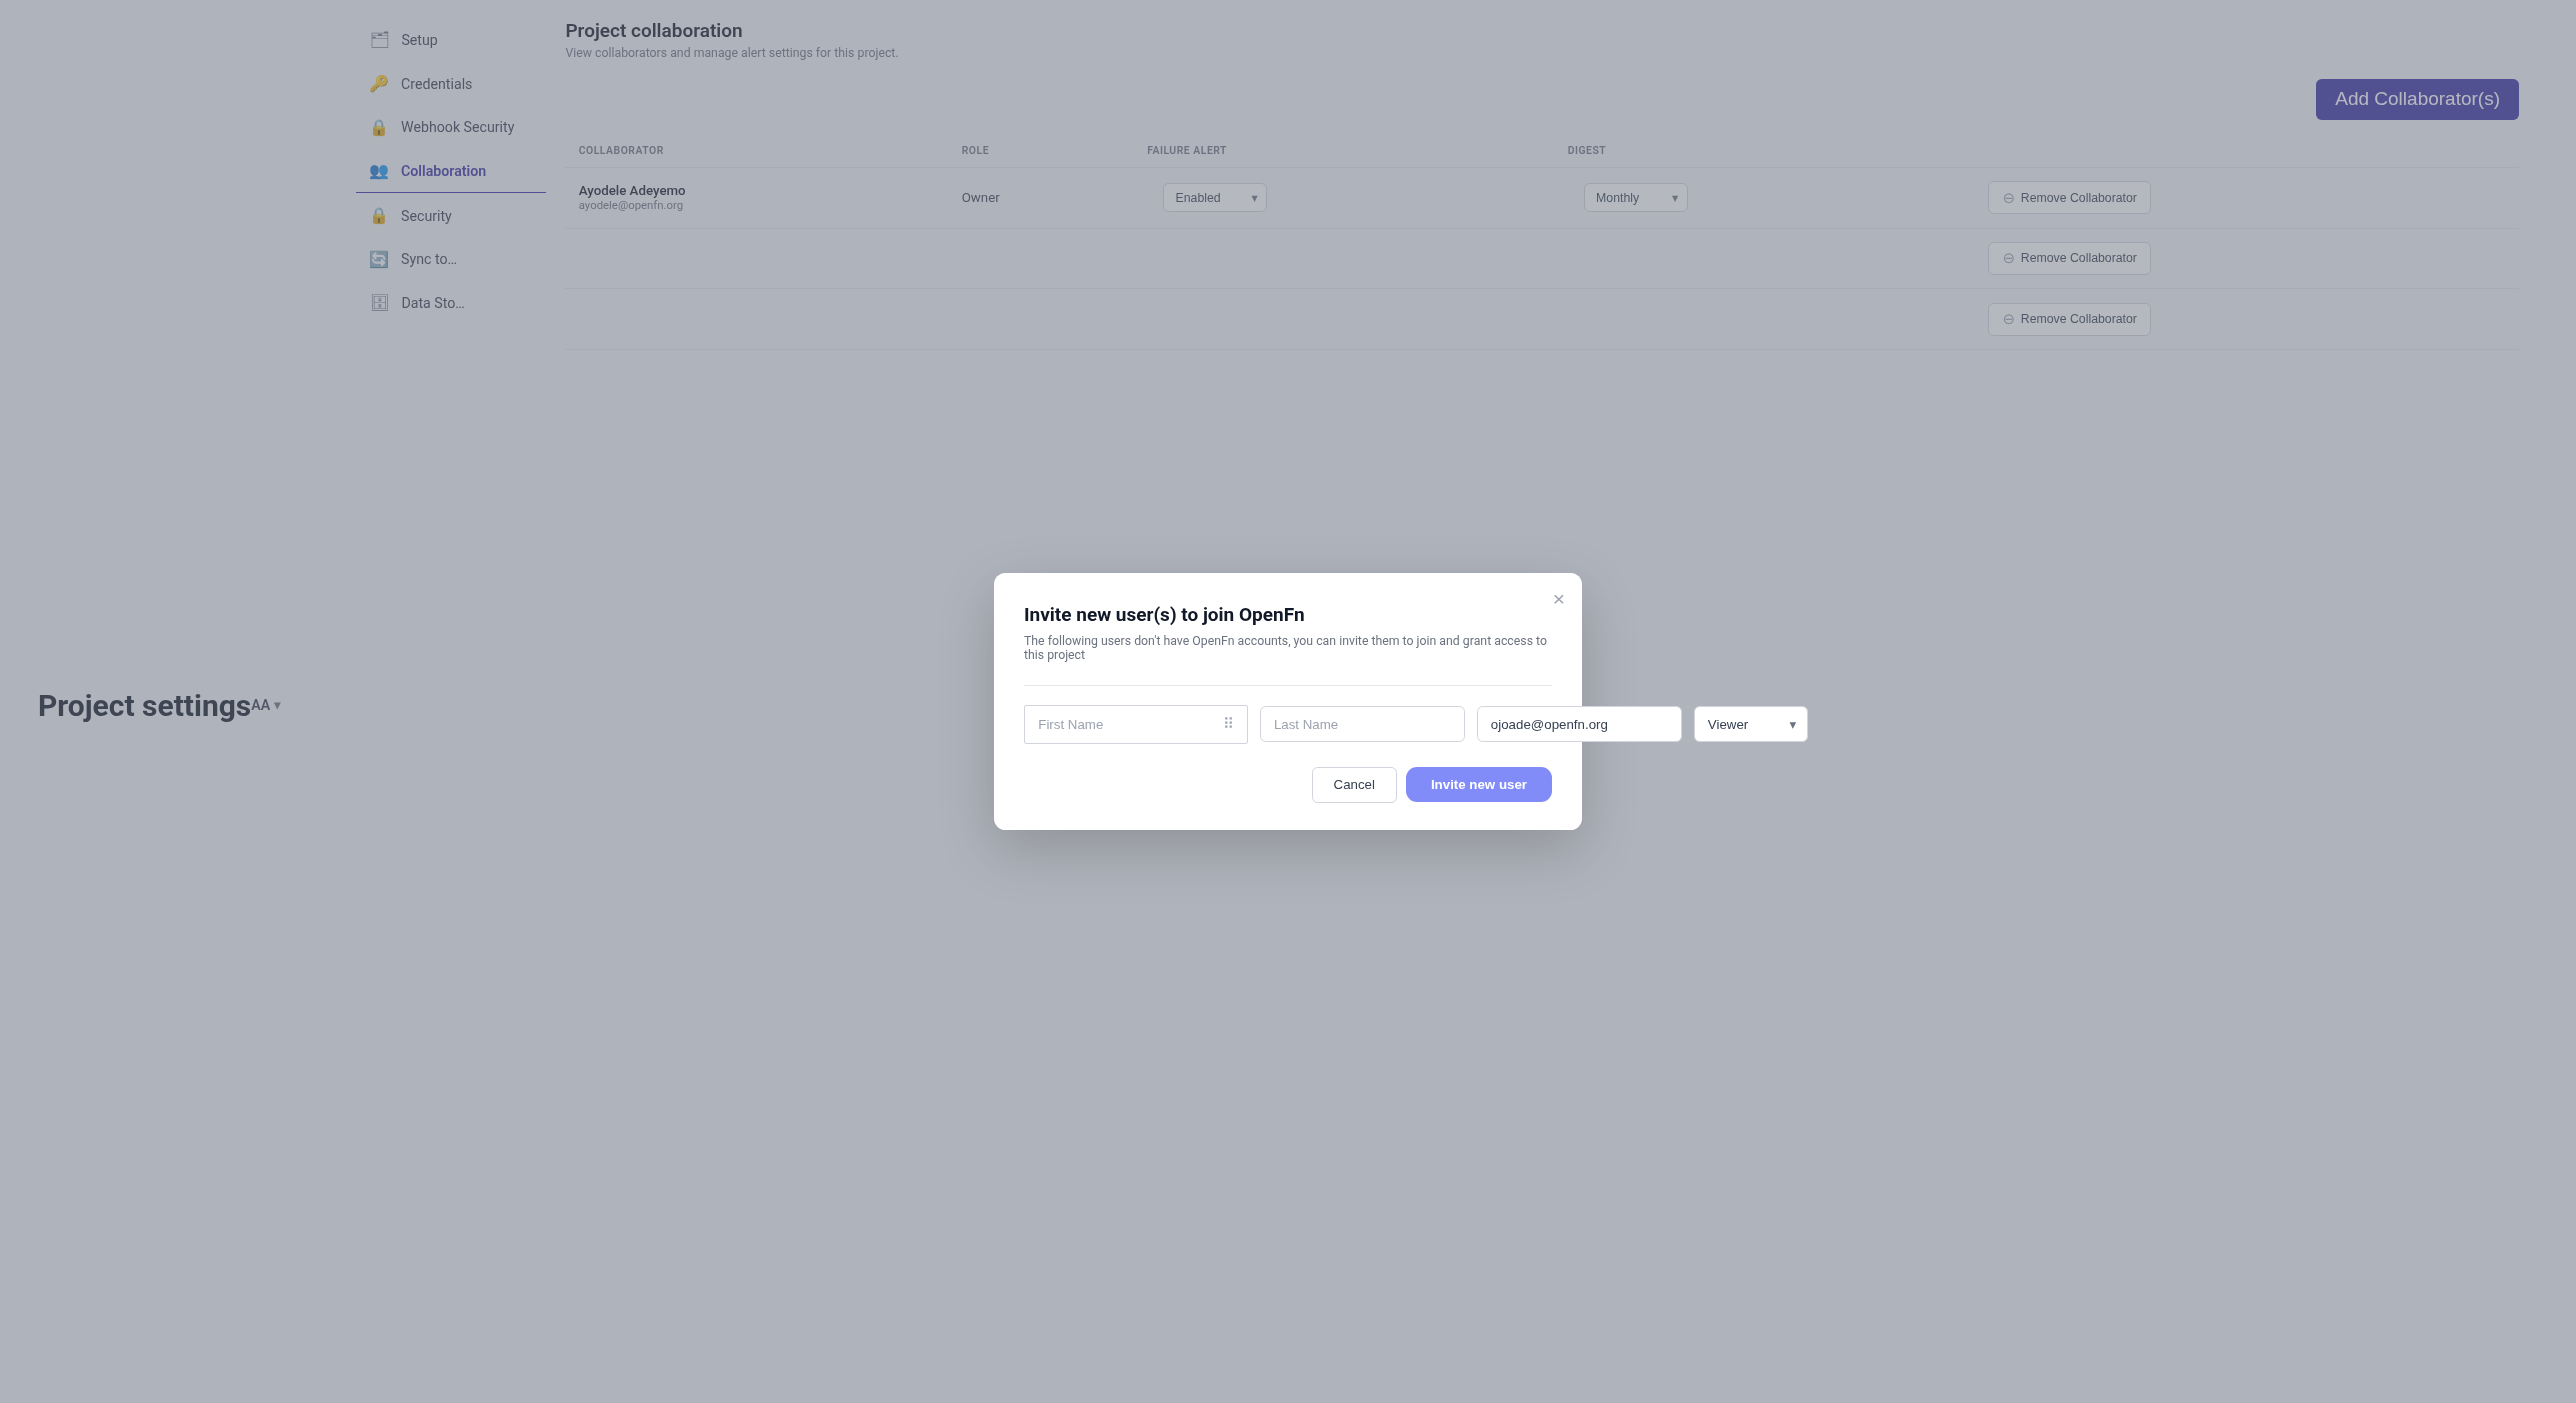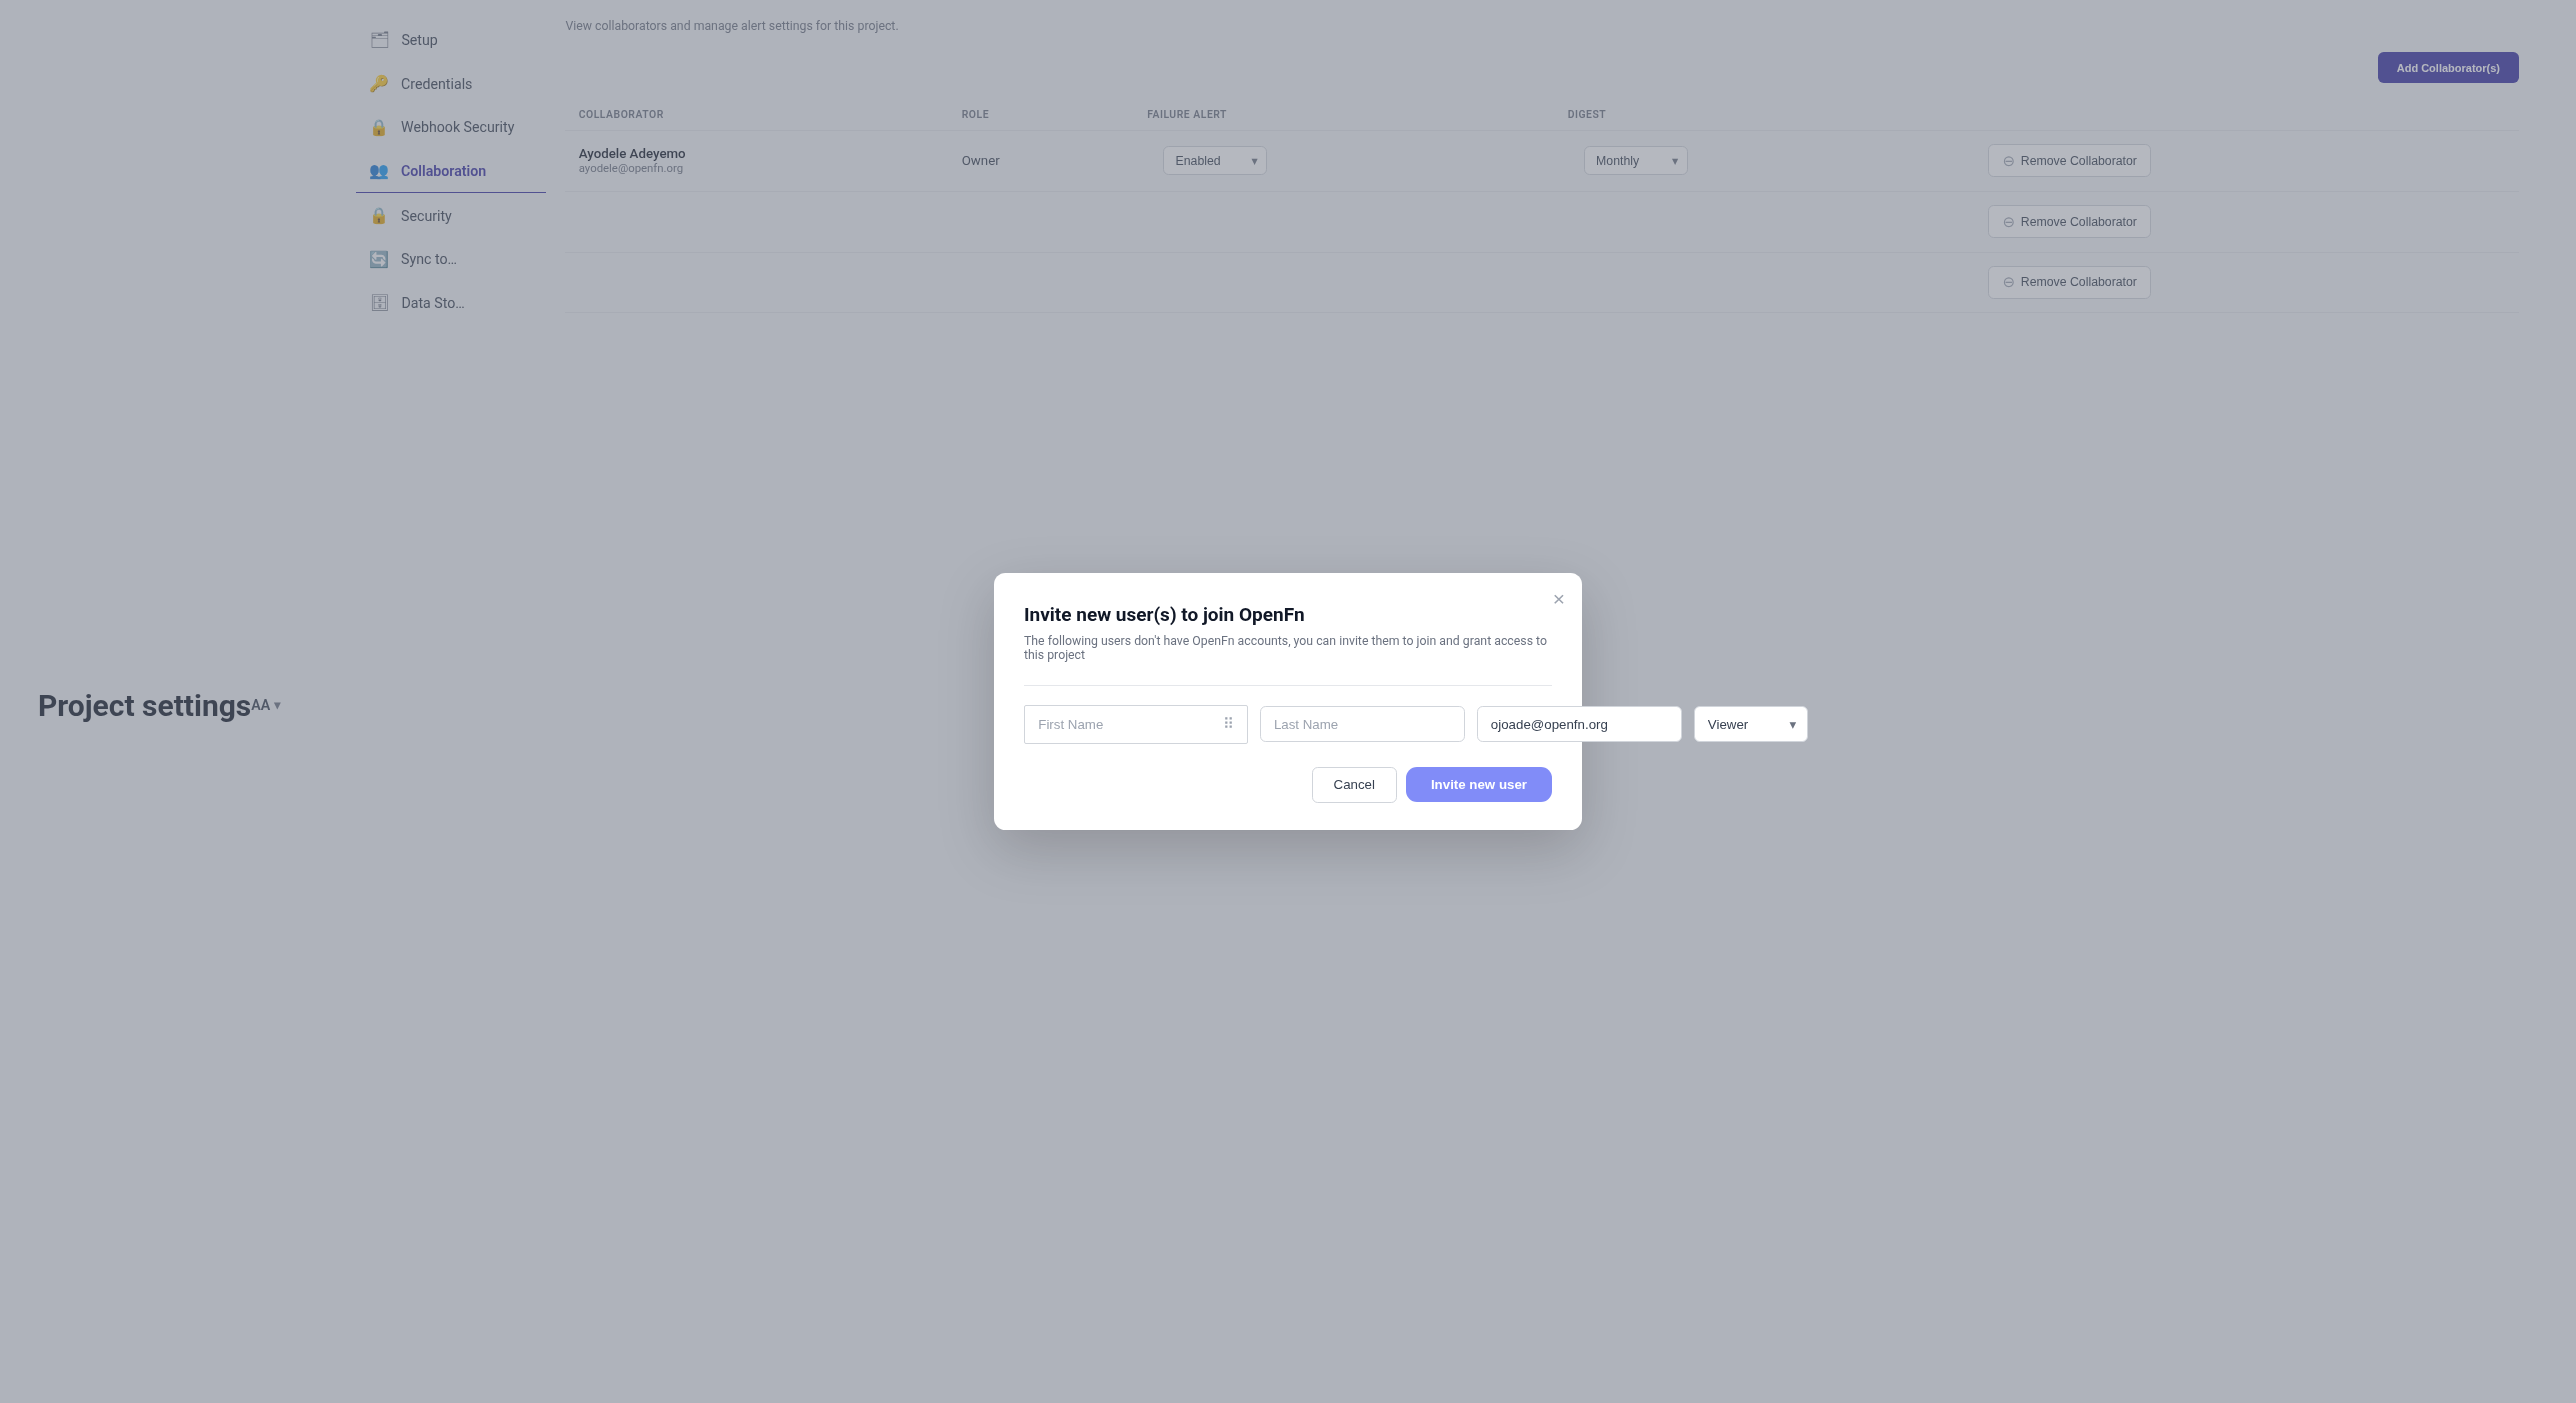--- a/index.html
+++ b/index.html
@@ -112,22 +112,22 @@
       display: flex;
       justify-content: flex-end;
       margin-bottom: 15px;
     }
     .btn-add-collaborator {
       background: #3730a3;
       color: #fff;
       border: none;
       border-radius: 5.7px;
       padding: 9.5px 19px;
-      font-size: 11px;
-      font-weight: 700;
+      font-size: 19px;
+      font-weight: 400;
       cursor: pointer;
     }
 
     
     .collab-table {
       width: 100%;
       border-collapse: collapse;
       background: transparent;
     }
     .collab-table th {
@@ -394,20 +394,21 @@
         <span>Sync to…</span>
       </div>
       <div class="sidebar-item">
         <span class="icon">🗄</span>
         <span>Data Sto…</span>
       </div>
     </nav>
 
     <div class="main-panel">
       <div class="section-header">
+        <div class="section-title">Project collaboration</div>
         <div class="section-subtitle">View collaborators and manage alert settings for this project.</div>
       </div>
 
       <div class="add-collaborator-row">
         <button class="btn-add-collaborator">Add Collaborator(s)</button>
       </div>
 
       <table class="collab-table">
         <thead>
           <tr>

